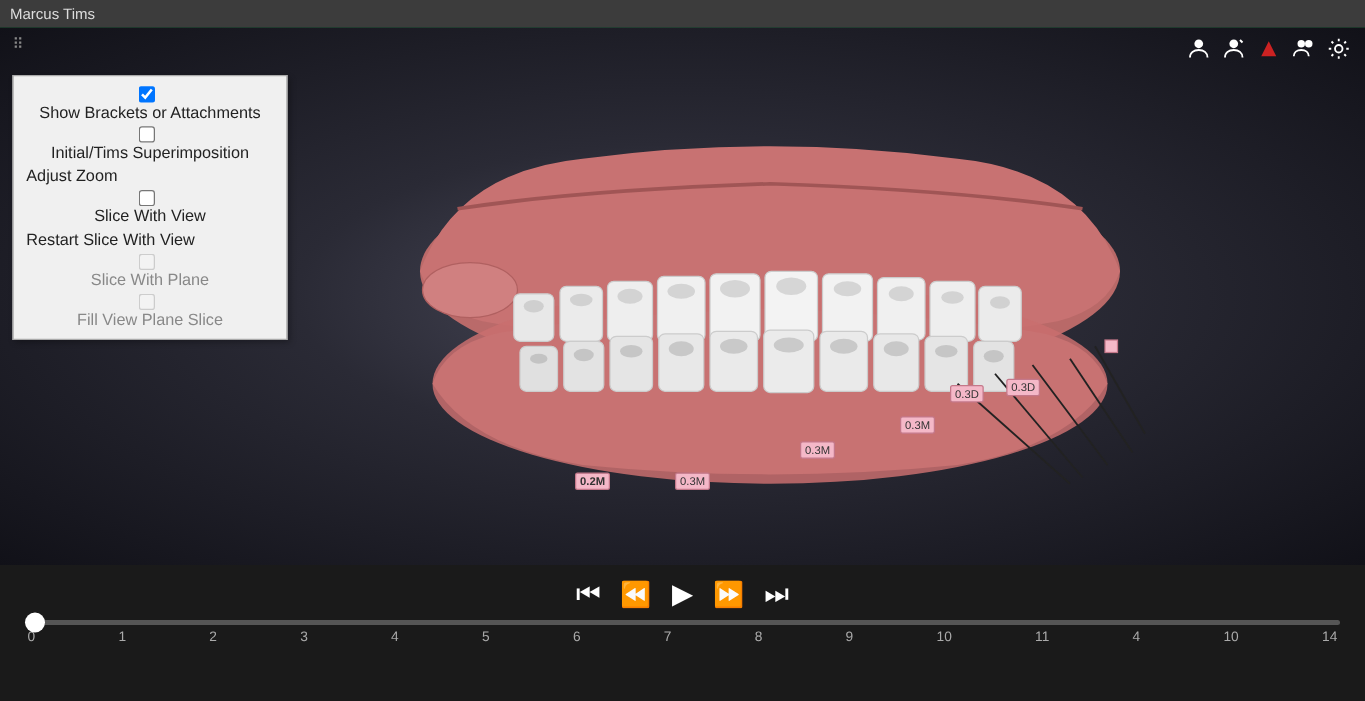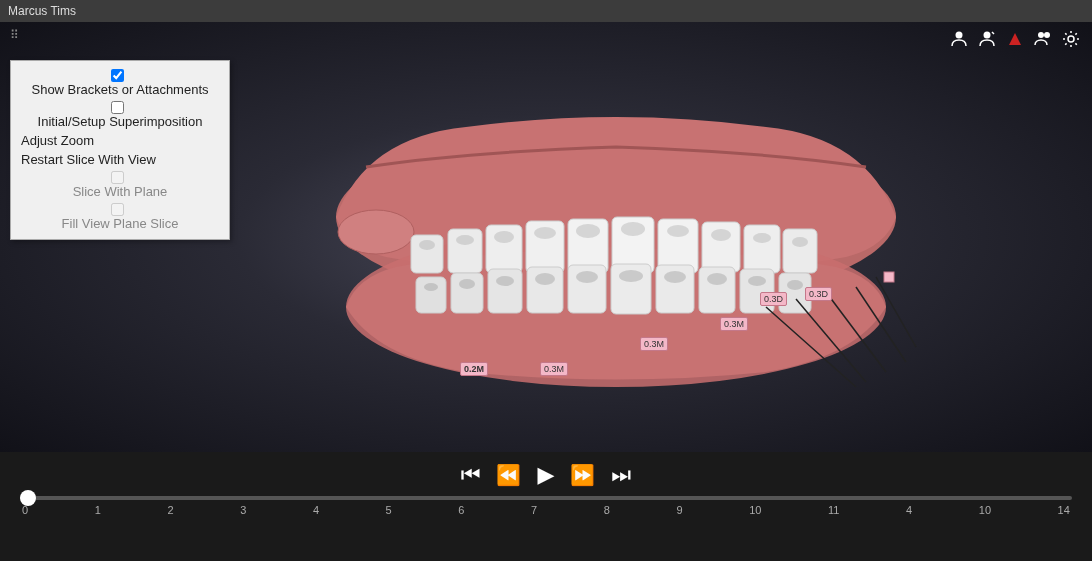--- a/index.html
+++ b/index.html
@@ -111,20 +111,21 @@
 
     
     .measurement-label {
       position: absolute;
       background: #f4b8c8;
       border: 1px solid #c4788a;
       color: #333;
       font-size: 9px;
       padding: 1px 3px;
       border-radius: 2px;
+      margin-top: 16px;
     }
 
     
     .bottom-area {
       width: 1092px;
       height: 109px;
       background: #1a1a1a;
       position: relative;
     }
 
@@ -241,27 +242,31 @@
 
     <div class="dropdown-menu">
 
       <div class="menu-item">
         <input type="checkbox" checked="" style="">
         <span>Show Brackets or Attachments</span>
       </div>
 
       <div class="menu-item">
         <input type="checkbox" style="">
-        <span>Initial/Setup Superimposition</span>
+        <span>Initial/Tims Superimposition</span>
       </div>
 
       <div class="menu-section-label">
         <span>Adjust Zoom</span>
       </div>
 
+      <div class="menu-item">
+        <input type="checkbox" style="">
+        <span>Slice With View</span>
+      </div>
 
       <div class="menu-section-label">
         <span>Restart Slice With View</span>
       </div>
 
       <div class="menu-item disabled">
         <input type="checkbox" disabled="" style="">
         <span>Slice With Plane</span>
       </div>
 

